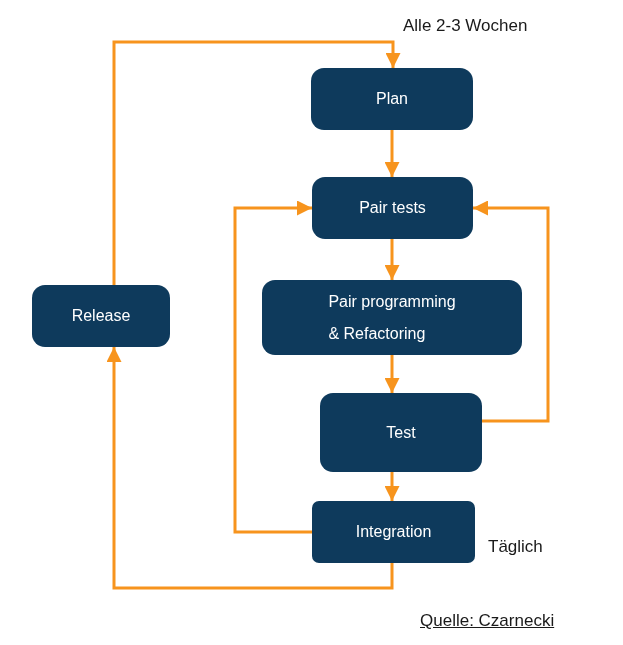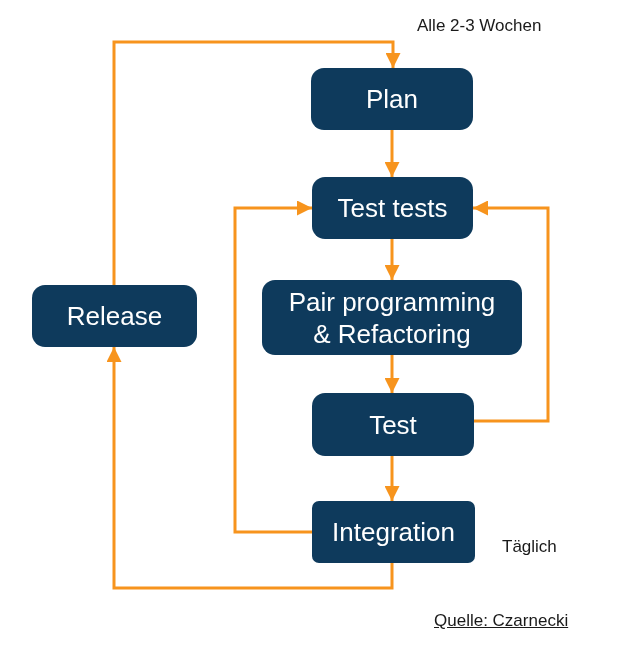--- a/index.html
+++ b/index.html
@@ -33,38 +33,36 @@
   }
   .arrowhead-shape { fill: var(--arrow); }
   .node {
     position: absolute;
     background: var(--box-fill);
     border-radius: 13px;
     color: var(--box-text);
     display: flex;
     align-items: center;
     justify-content: center;
-    text-align: center;
-    font-size: 26px;
+    font-size: 16px;
     line-height: 32px;
     white-space: pre-line;
   }
   .n-plan        { left: 311px; top:  68px; width: 162px; height: 62px; }
   .n-write-tests { left: 312px; top: 177px; width: 161px; height: 62px; }
   .n-pair        { left: 262px; top: 280px; width: 260px; height: 75px; }
-  .n-test        { left: 312px; top: 393px; width: 162px; height: 63px; }
+  .n-test        { left: 320px; top: 393px; width: 162px; height: 79px; }
   .n-integration { left: 312px; top: 501px; width: 163px; height: 62px; border-radius: 7px; }
-  .n-release     { left:  32px; top: 285px; width: 165px; height: 62px; }
+  .n-release     { left:  32px; top: 285px; width: 138px; height: 62px; }
   .annotation {
     position: absolute;
     color: var(--label-text);
     font-size: 17px;
     line-height: 21px;
     white-space: nowrap;
-    margin-left: 14px;
   }
   .a-top    { left: 403px; top:  15px; }
   .a-daily  { left: 488px; top: 536px; }
   .a-source { left: 420px; top: 610px; text-decoration: underline; }
 </style>
 </head>
 <body>
 
 <div class="canvas">
 
@@ -84,21 +82,21 @@
     <path class="edge" marker-end="url(#ah)" d="M392 563 V588 H114 V347"></path>
   </svg>
 
   <div class="annotation a-top">Alle 2-3 Wochen</div>
 
   <div class="node n-plan">
     <span>Plan</span>
   </div>
 
   <div class="node n-write-tests">
-    <span>Test tests</span>
+    <span>Pair tests</span>
   </div>
 
   <div class="node n-pair">
     <span>Pair programming
 &amp; Refactoring</span>
   </div>
 
   <div class="node n-test">
     <span>Test</span>
   </div>

